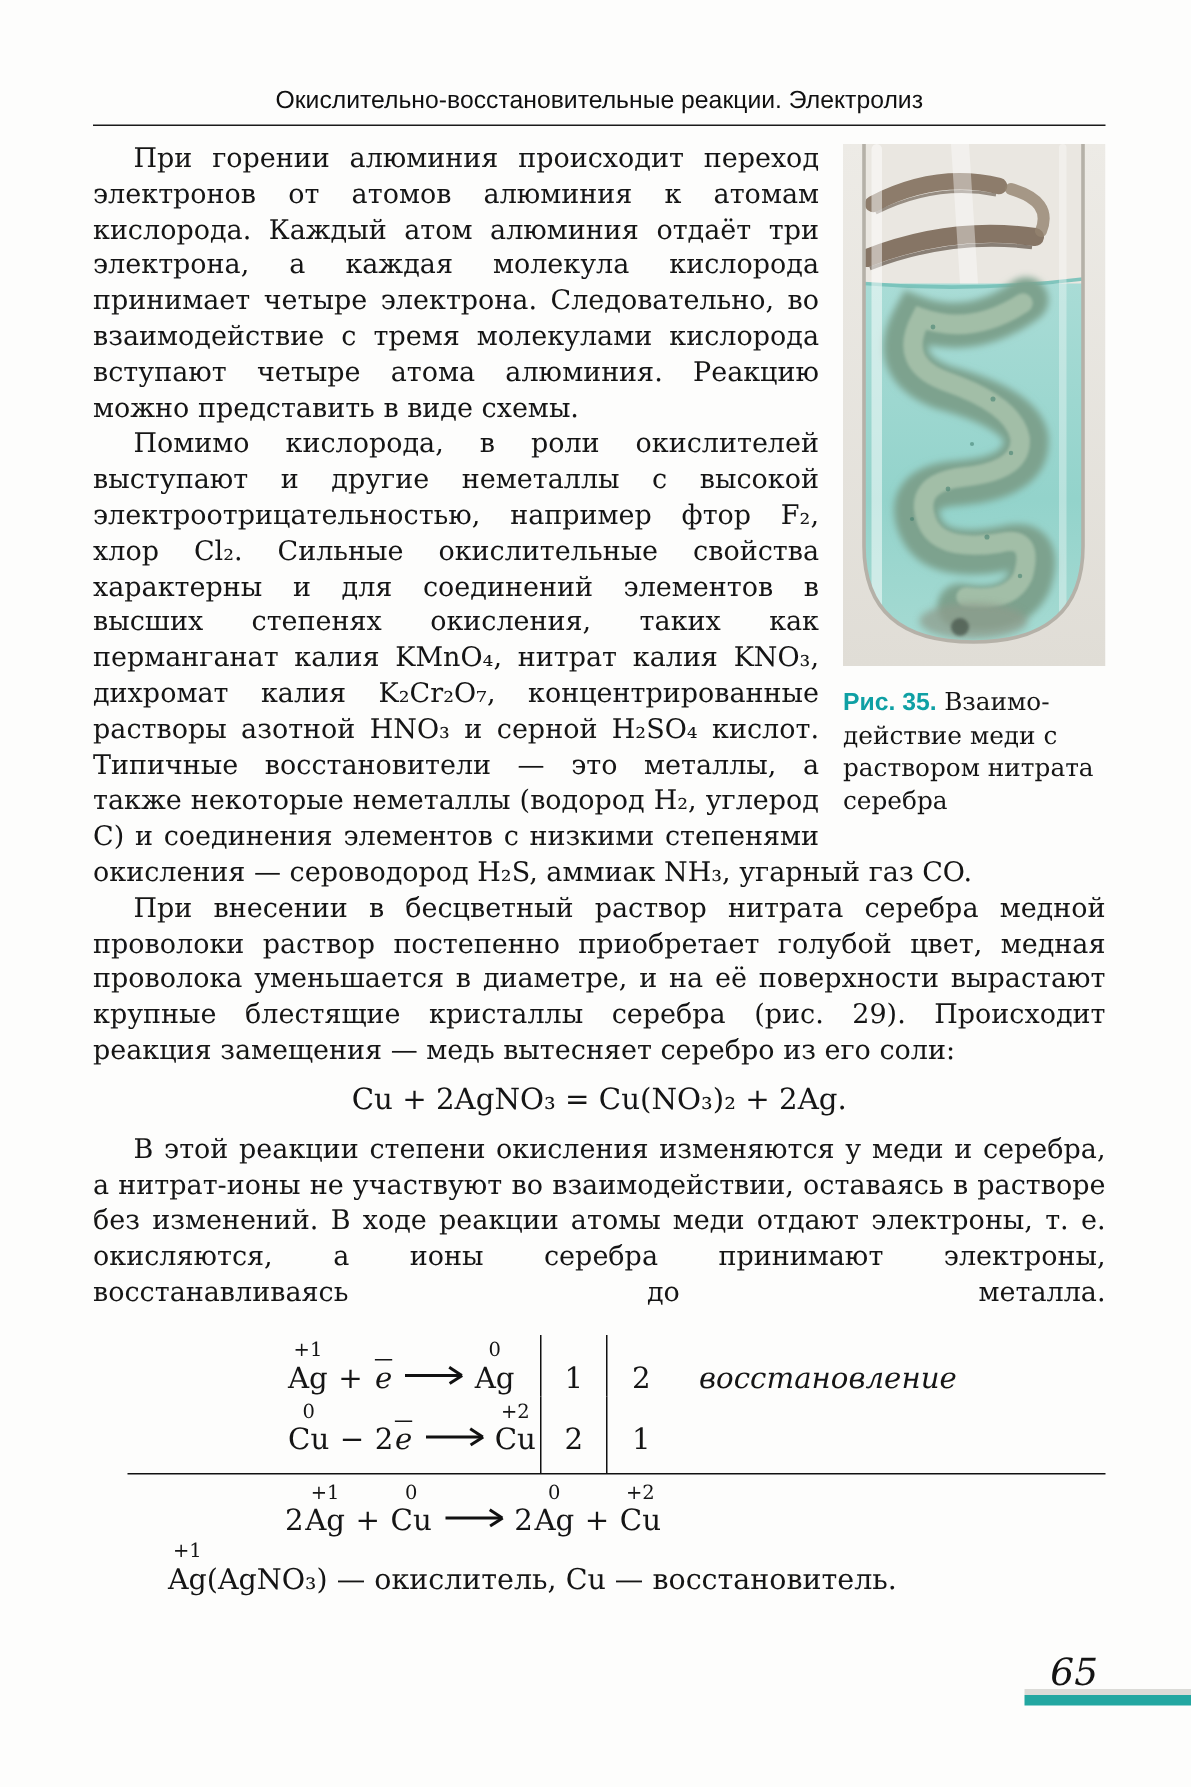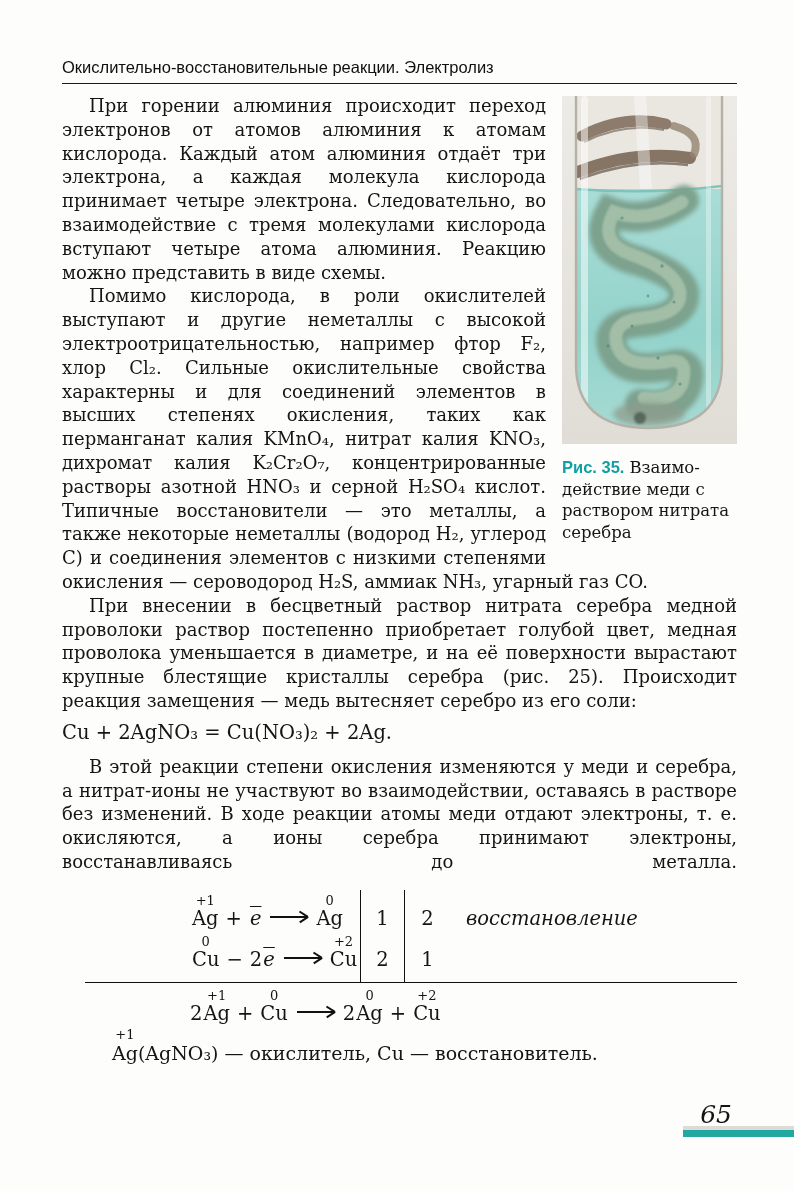--- a/index.html
+++ b/index.html
@@ -3,38 +3,38 @@
 <meta charset="utf-8">
 <style>
   html,body{margin:0;padding:0;}
   body{
     width:794px;height:1191px;position:relative;overflow:hidden;
     background:#fdfdfc;color:#151515;
     font-family:"DejaVu Serif","DejaVu Sans",serif;
   }
   .content{position:absolute;left:62px;top:0;width:675px;}
   .running-head{
-    margin-top:57px;text-align:left;
+    margin-top:57px;text-align:center;
     font-family:"Liberation Sans","DejaVu Sans",sans-serif;
     font-size:16.5px;line-height:20px;color:#101010;
   }
   .head-rule{border-top:1.6px solid #1a1a1a;margin-top:6px;height:0;}
   .body-text{margin-top:10px;font-size:18px;line-height:23.8px;text-align:justify;}
   .body-text p{margin:0;text-indent:27px;}
   p.justify-last{text-align-last:justify;}
   
   figure.fig{float:right;width:175px;margin:2px 0 8px 16px;}
   .photo{display:block;width:175px;height:348px;}
   figcaption{margin-top:13px;font-size:16.5px;line-height:21.5px;text-align:left;text-indent:0;}
   .cap-label{
     font-family:"Liberation Sans","DejaVu Sans",sans-serif;font-weight:bold;
     color:#0fa0a4;margin-right:5px;
   }
   
-  .equation{text-align:left;font-size:19.5px;line-height:26px;margin:7px 0 9px;text-indent:0;}
+  .equation{text-align:center;font-size:19.5px;line-height:26px;margin:7px 0 9px;text-indent:0;}
   
   .scheme{font-size:19.5px;margin-top:16px;}
   .scheme-grid{display:grid;grid-template-columns:168px 44px 46px auto;margin-left:130px;}
   .cell{padding-top:17px;line-height:24px;white-space:nowrap;}
   .cell.r2{padding-bottom:10px;}
   .cell-n{border-left:1.7px solid #111;text-align:center;}
   .cell-label{padding-left:16px;font-style:italic;}
   .sum-rule{border-top:1.7px solid #111;margin-left:23px;height:0;}
   .sum-eq{margin:19px 0 0 128px;font-size:19.5px;line-height:24px;white-space:nowrap;}
   .conclusion{margin:15px 0 0 50px;font-size:19px;line-height:24px;white-space:nowrap;}
@@ -132,21 +132,21 @@
 
         <path d="M14,0 L14,268 Q14,332 87,332 Q160,332 160,268 L160,0" fill="none" stroke="#b5b1a8" stroke-width="2.4"></path>
       </svg>
       <figcaption>
         <span class="cap-label">Рис. 35.</span><span>Взаимо­действие меди с раствором нитрата серебра</span>
       </figcaption>
     </figure>
 
     <p>При горении алюминия происходит переход электронов от атомов алюминия к атомам кислорода. Каждый атом алюминия отдаёт три электрона, а каждая молекула кислорода принимает четыре электрона. Следовательно, во взаимодействие с тремя молекулами кислорода вступают четыре атома алюминия. Реакцию можно представить в виде схемы.</p>
     <p>Помимо кислорода, в роли окислителей выступают и другие неметаллы с высокой электроотрицательностью, например фтор F₂, хлор Cl₂. Сильные окислительные свойства характерны и для соединений элементов в высших степенях окисления, таких как перманганат калия KMnO₄, нитрат калия KNO₃, дихромат калия K₂Cr₂O₇, концентрированные растворы азотной HNO₃ и серной H₂SO₄ кислот. Типичные восстановители — это металлы, а также некоторые неметаллы (водород H₂, углерод C) и соединения элементов с низкими степенями окисления — сероводород H₂S, аммиак NH₃, угарный газ CO.</p>
-    <p>При внесении в бесцветный раствор нитрата серебра медной проволоки раствор постепенно приобретает голубой цвет, медная проволока уменьшается в диаметре, и на её поверхности вырастают крупные блестящие кристаллы серебра (рис. 25). Происходит реакция замещения — медь вытесняет серебро из его соли:</p>
+    <p>При внесении в бесцветный раствор нитрата серебра медной проволоки раствор постепенно приобретает голубой цвет, медная проволока уменьшается в диаметре, и на её поверхности вырастают крупные блестящие кристаллы серебра (рис. 29). Происходит реакция замещения — медь вытесняет серебро из его соли:</p>
 
     <div class="equation">Cu + 2AgNO₃ = Cu(NO₃)₂ + 2Ag.</div>
 
     <p class="justify-last">В этой реакции степени окисления изменяются у меди и серебра, а нитрат-ионы не участвуют во взаимодействии, оставаясь в растворе без изменений. В ходе реакции атомы меди отдают электроны, т. е. окисляются, а ионы серебра принимают электроны, восстанавливаясь до металла.</p>
 
     <div class="scheme">
       <div class="scheme-grid">
 
         <div class="cell cell-eq">
           <span class="oxel"><span class="st">+1</span><span>Ag</span></span><span class="op">+</span><span class="coef"></span><span class="ebar">e</span><span class="arrow"></span><span class="oxel"><span class="st">0</span><span>Ag</span></span>

